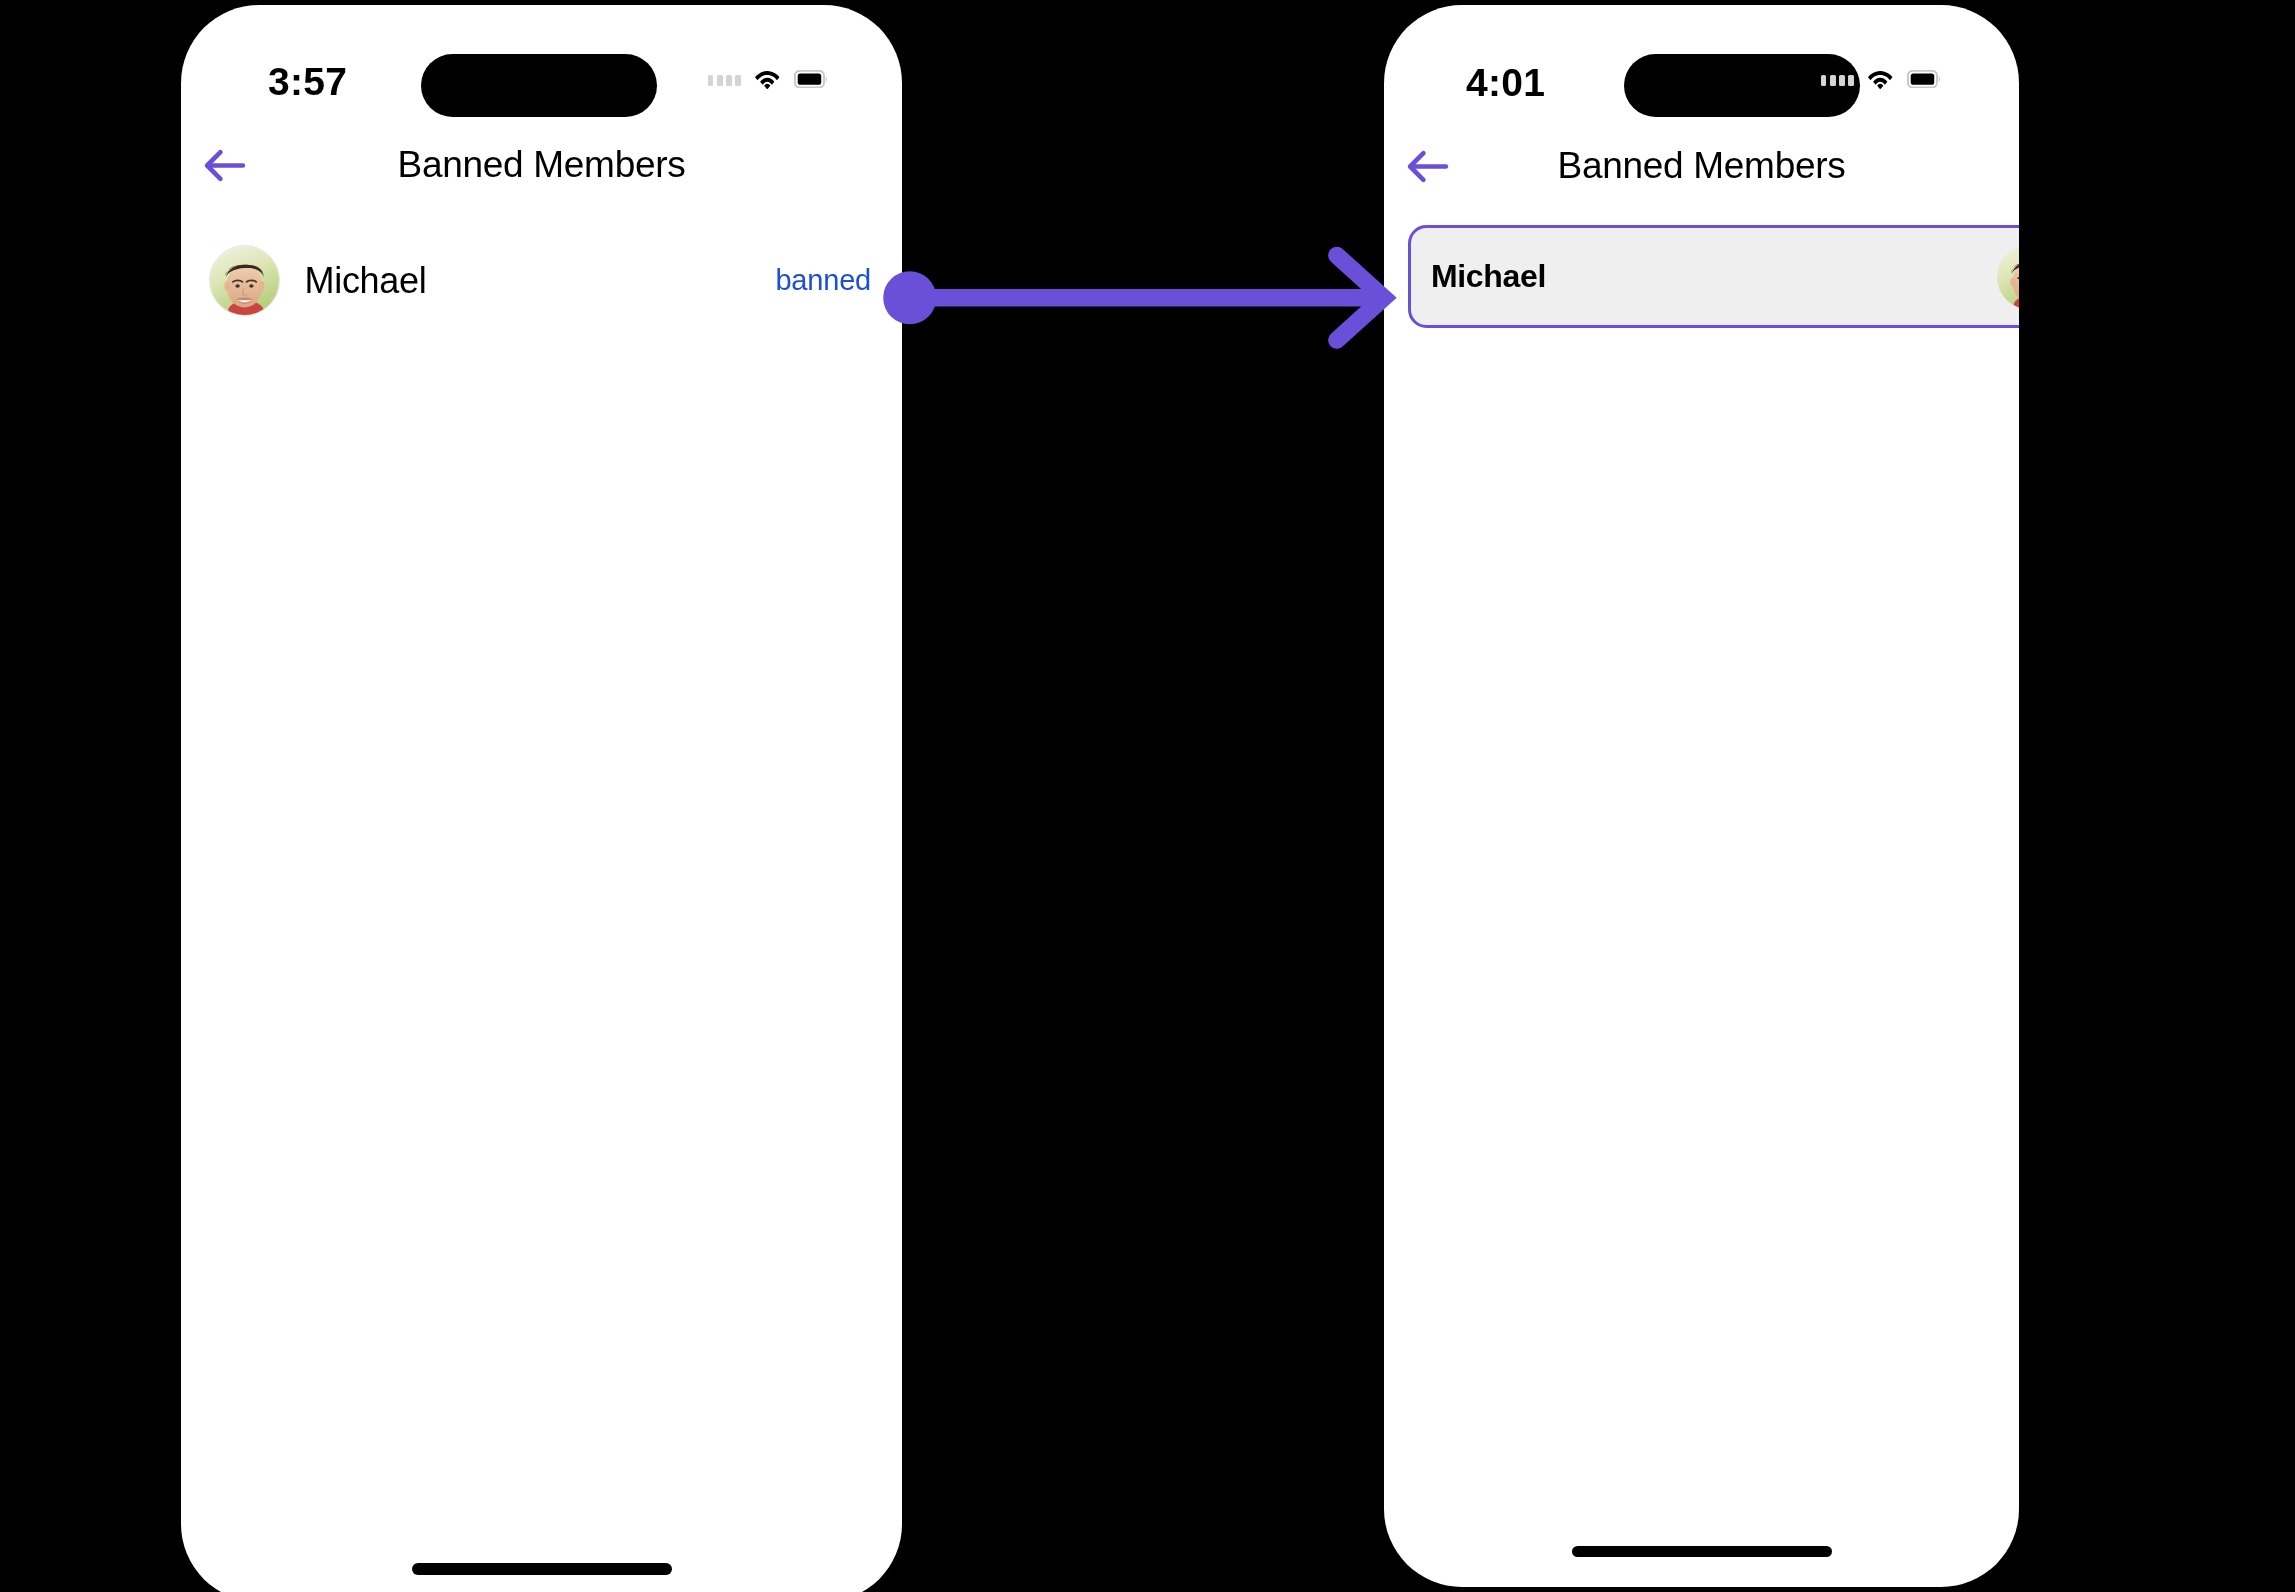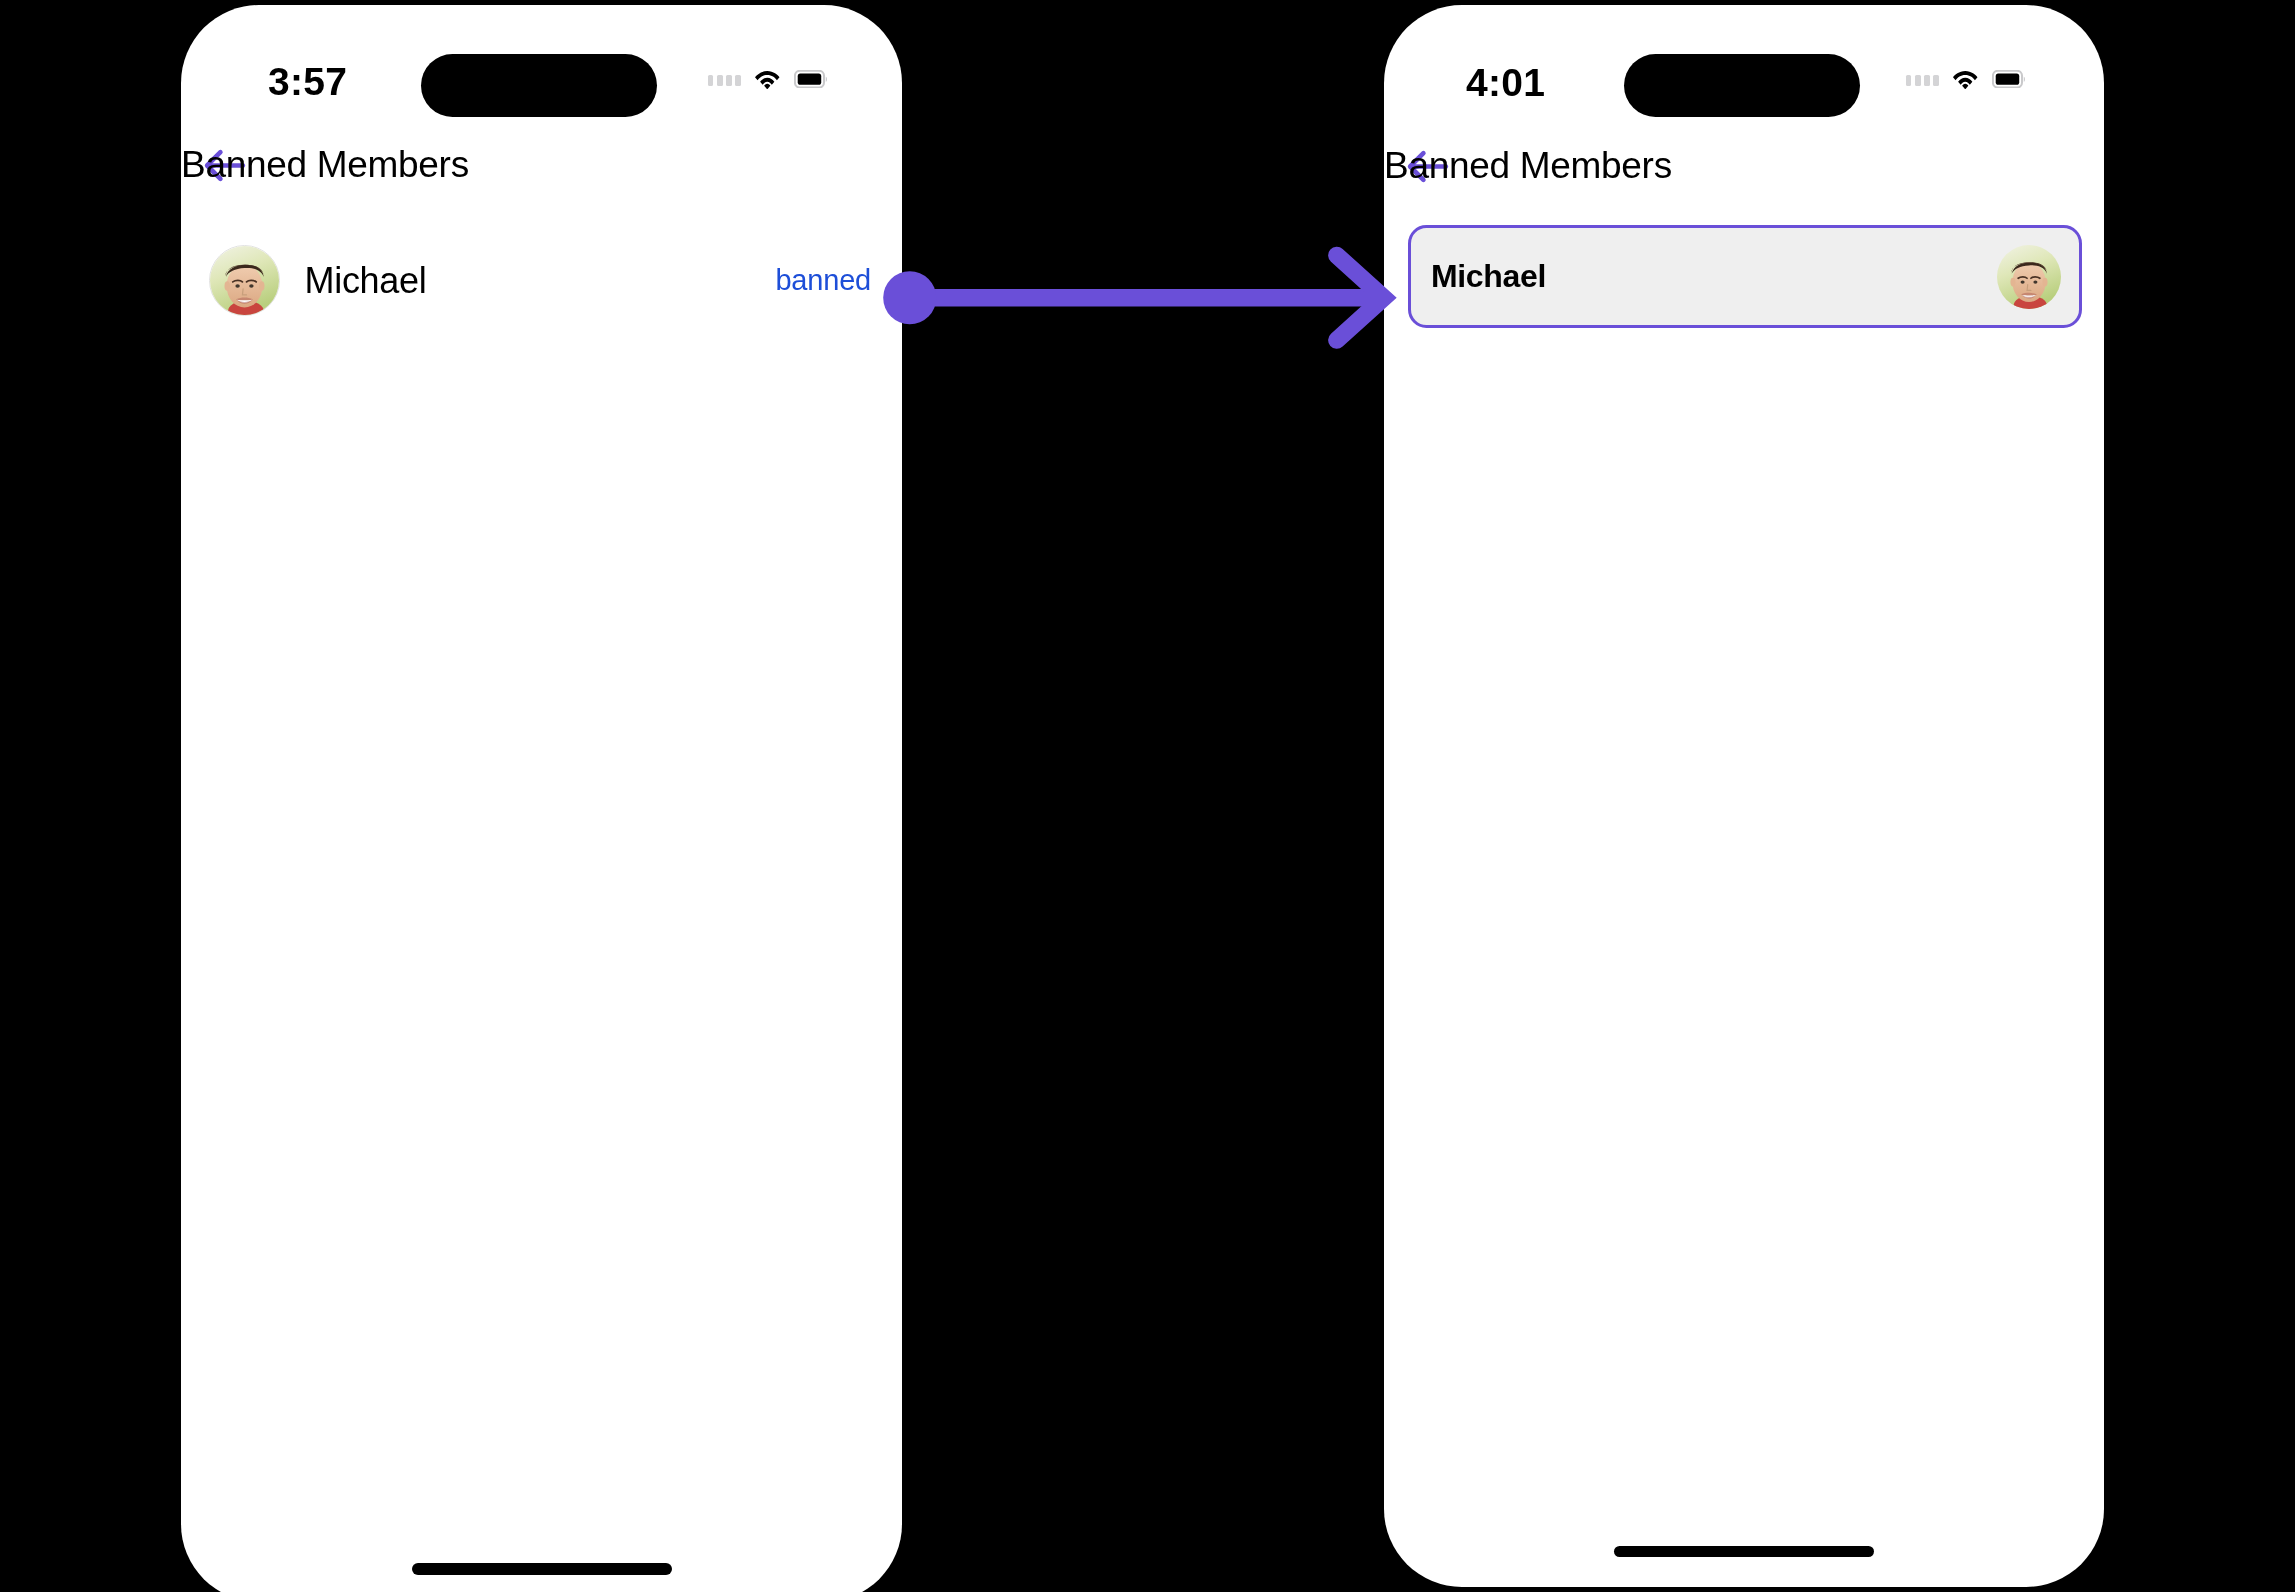--- a/index.html
+++ b/index.html
@@ -17,21 +17,21 @@
     background: #ffffff;
     overflow: hidden;
   }
   .phone-left {
     left: 181px; top: 5.1px;
     width: 721px; height: 1597px;
     border-radius: 78px;
   }
   .phone-right {
     left: 1384px; top: 5.1px;
-    width: 720px; height: 1582px;
+    width: 635px; height: 1582px;
     border-radius: 78px;
   }
 
   
   .statusbar {
     position: absolute; left: 0; top: 0;
     width: 100%; height: 97px; margin-top: 24px;
   }
   .status-time {
     position: absolute;
@@ -81,20 +81,21 @@
   .nav-back {
     position: absolute;
     left: 15.3px; top: 9.2px;
     width: 56px; height: 49px;
     display: flex; align-items: center; justify-content: center;
   }
   .nav-title {
     position: absolute;
     left: 0; width: 100%;
     top: 11.2px;
+    text-align: center;
     font-size: 37px;
     font-weight: 400;
     color: #000;
     letter-spacing: -0.3px;
   }
 
   
   .member-row {
     position: absolute;
     left: 0; width: 100%;

